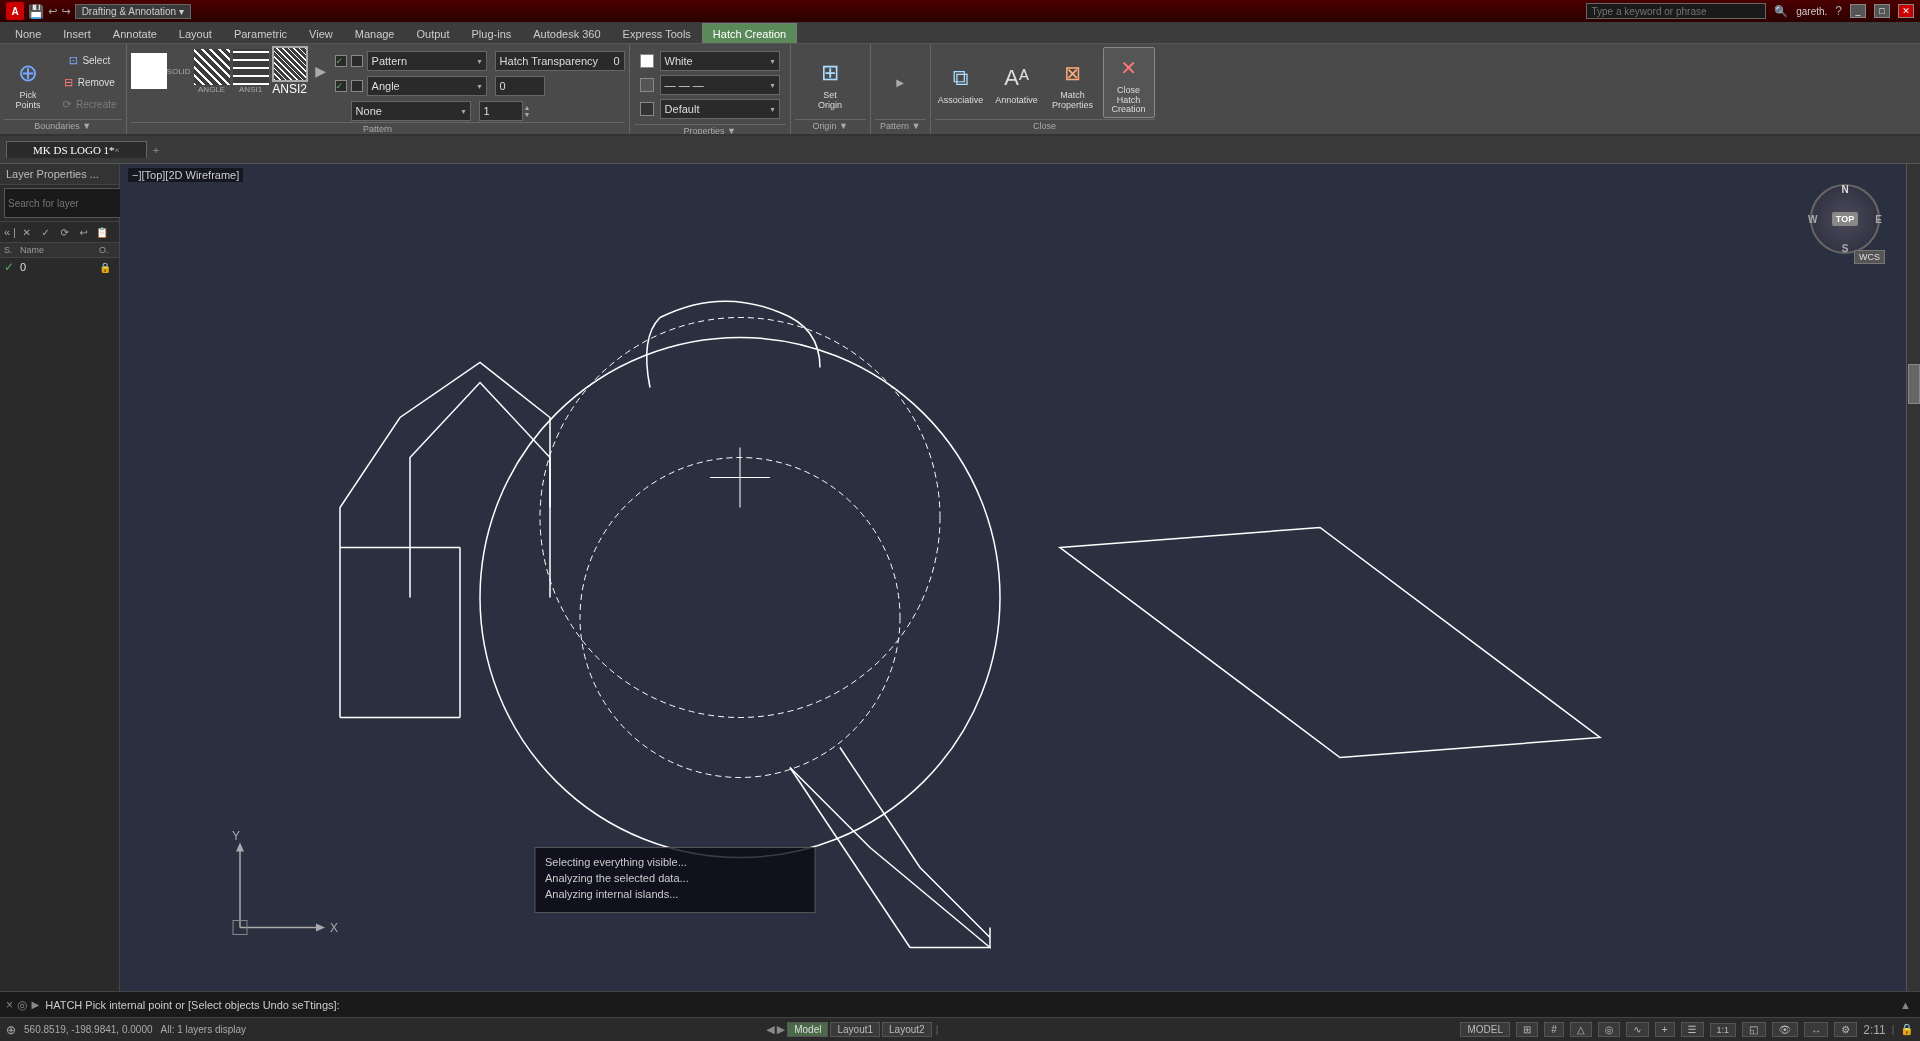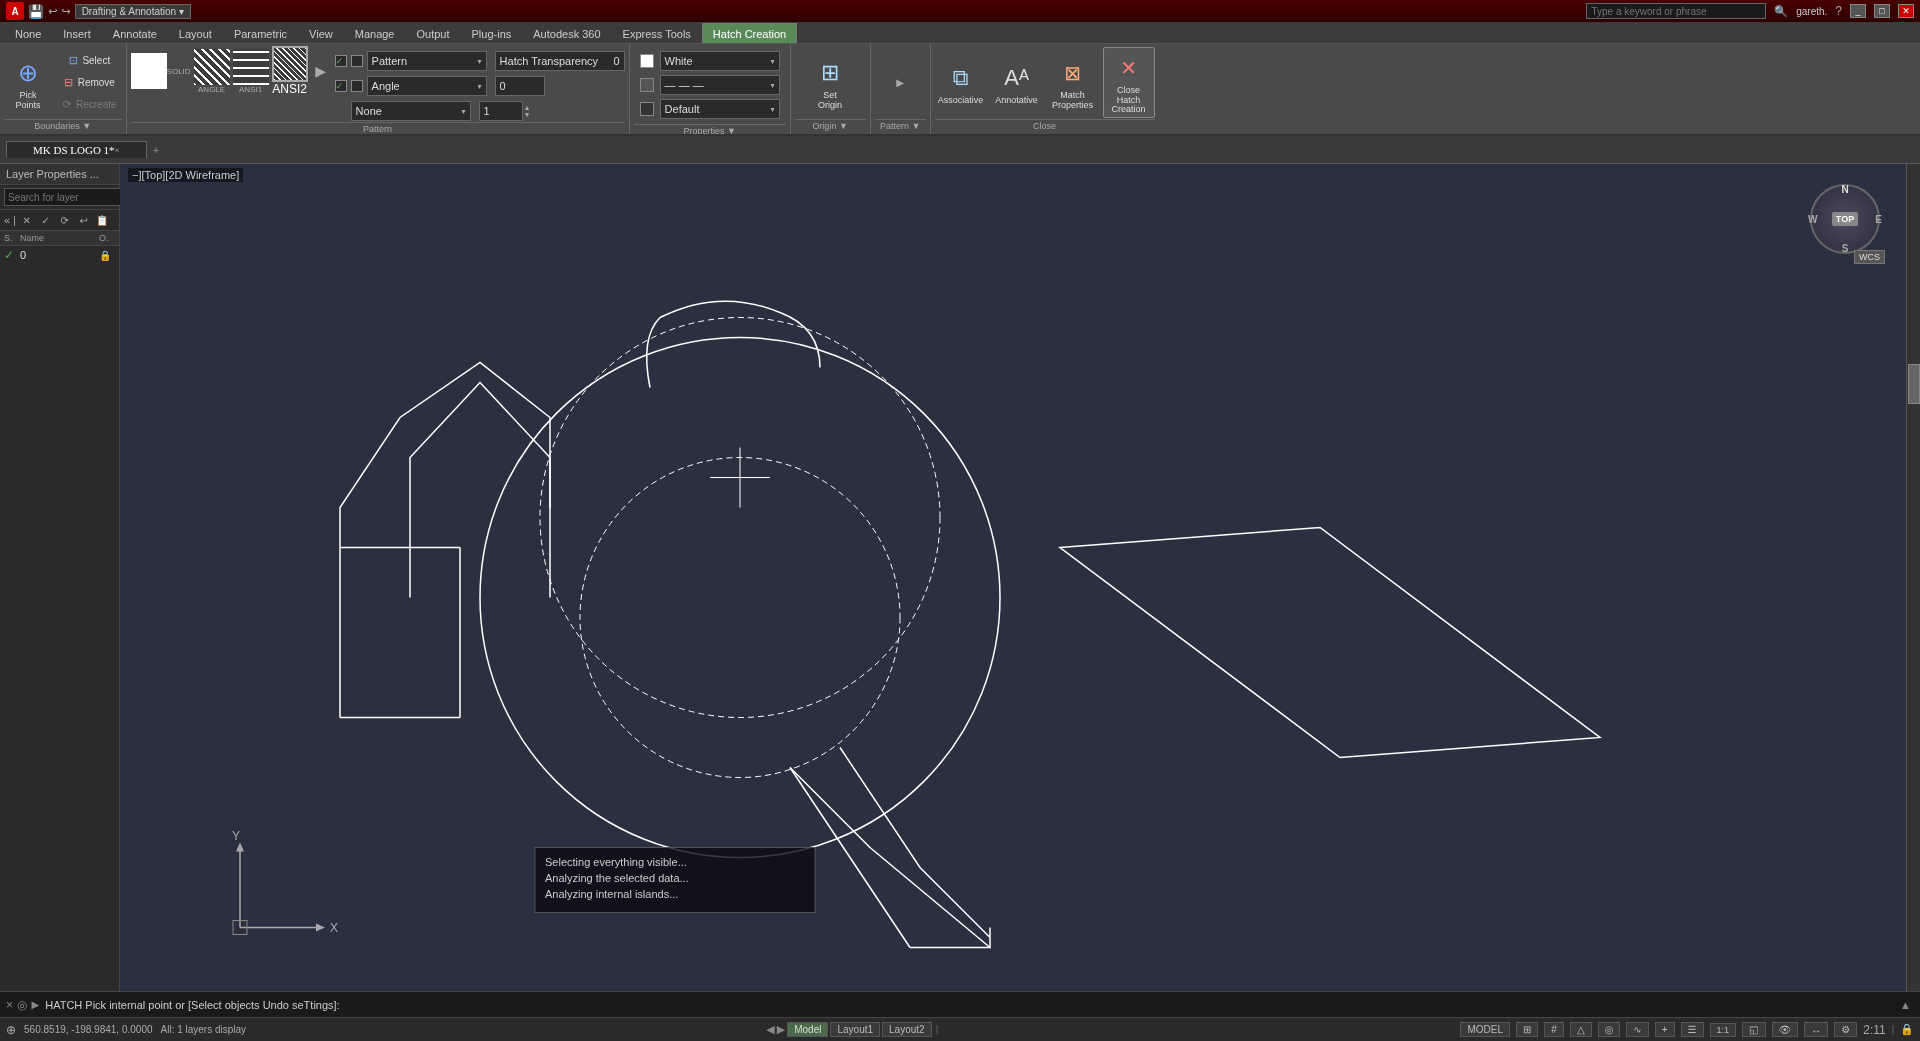--- a/index.html
+++ b/index.html
@@ -601,21 +601,21 @@
   <div style="margin-left:2px;font-size:11px;color:#888;cursor:pointer;">+</div>
 </div>
 
 <div id="main" style="height:calc(1041px - 22px - 22px - 92px - 28px - 26px - 24px);">
 
   <div id="left-panel">
     <div id="layer-header">
       <span>Layer Properties ...</span>
     </div>
     <div id="layer-search">
-      <input type="text" style="flex: 1 1 0%; background: rgb(26, 26, 26); border: 1px solid rgb(85, 85, 85); color: rgb(204, 204, 204); font-size: 10px; padding: 1px 3px; height: 18px;" placeholder="Search for layer">
+      <input type="text" style="flex: 1 1 0%; background: rgb(26, 26, 26); border: 1px solid rgb(85, 85, 85); color: rgb(204, 204, 204); font-size: 10px; padding: 1px 3px; height: 30px;" placeholder="Search for layer">
       <span style="font-size:11px;color:#aaa;cursor:pointer;">🔍</span>
     </div>
     <div class="layer-toolbar">
       <div style="font-size:11px;color:#aaa;cursor:pointer;">«</div>
       <span style="font-size:10px;color:#aaa;">|</span>
       <div class="layer-toolbar-btn">✕</div>
       <div class="layer-toolbar-btn">✓</div>
       <div class="layer-toolbar-btn">⟳</div>
       <div class="layer-toolbar-btn">↩</div>
       <div class="layer-toolbar-btn">📋</div>

